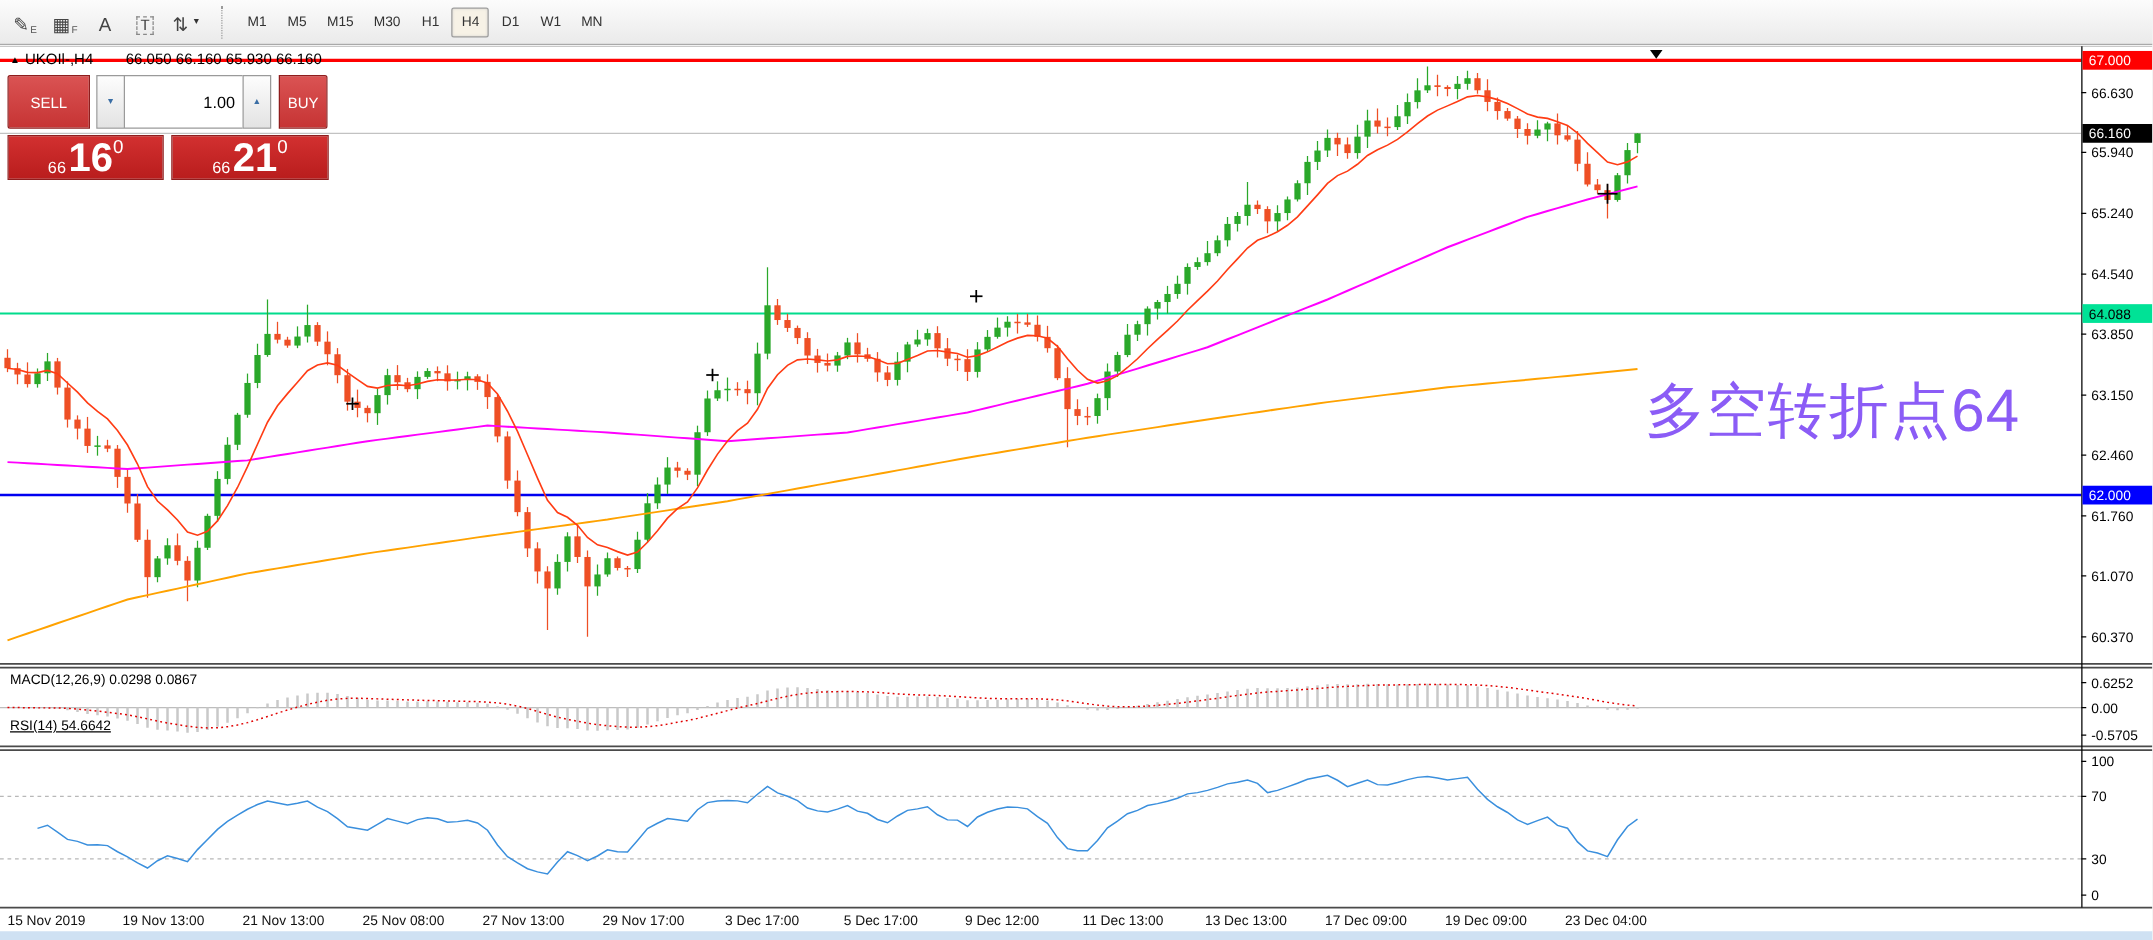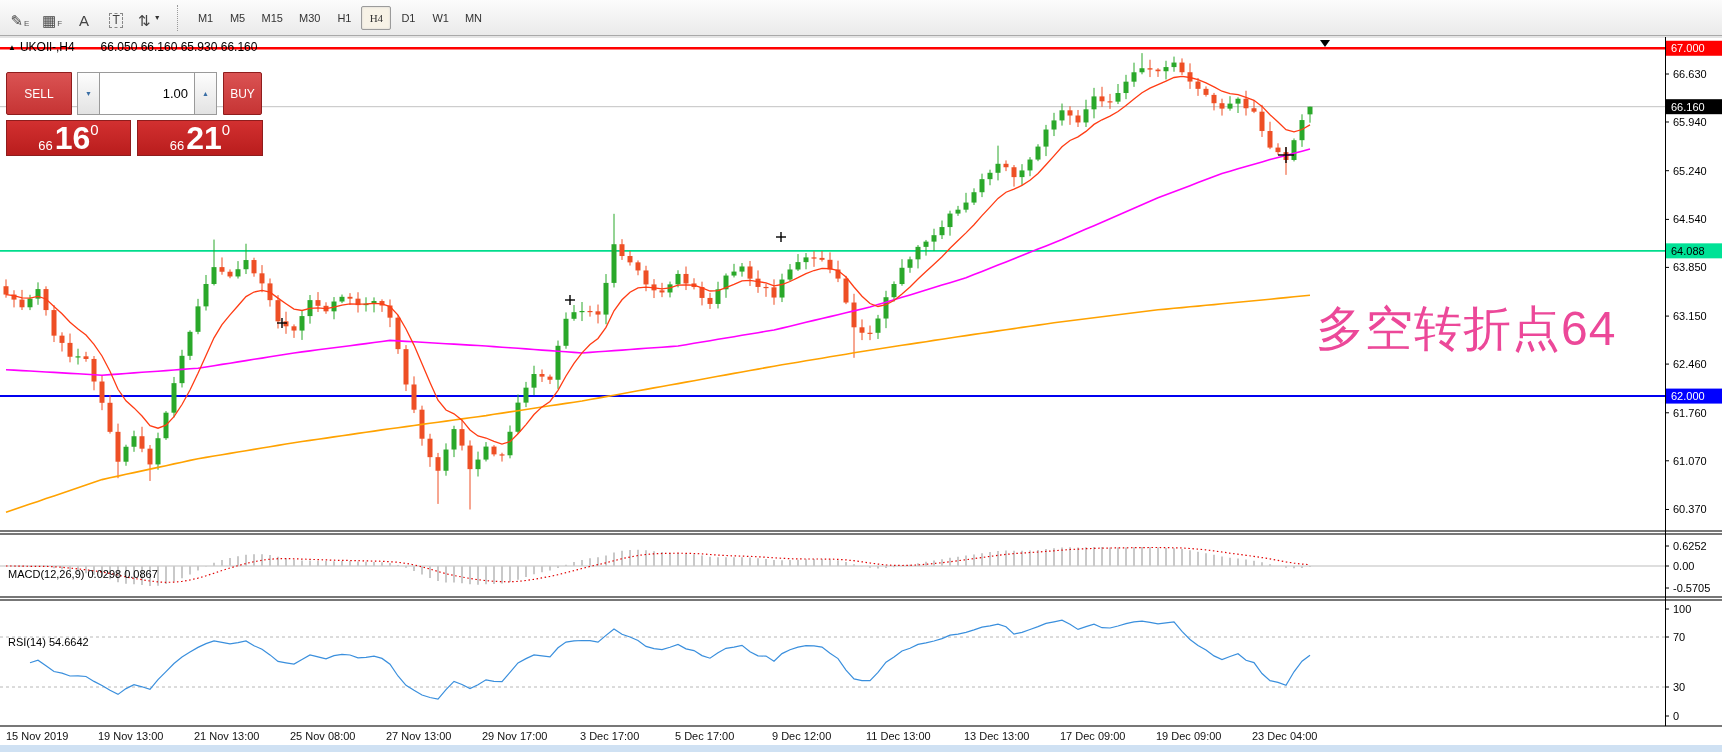--- a/index.html
+++ b/index.html
@@ -7,47 +7,47 @@
   .screen{position:relative;width:1722px;height:752px;background:#fff;}
   
   .toolbar{position:absolute;left:0;top:0;width:1722px;height:36px;background:linear-gradient(#fcfcfc,#eaeaea);border-bottom:1px solid #a9a9a9;display:flex;align-items:center;box-sizing:border-box;z-index:5;}
   .tool-btn{height:26px;min-width:30px;margin:0 1px;border:1px solid transparent;background:transparent;display:flex;align-items:flex-end;justify-content:center;padding:2px 4px;font-size:14px;color:#444;border-radius:2px;cursor:default;position:relative;box-sizing:border-box;}
   .tool-btn .glyph{font-size:15px;line-height:15px;}
   .tool-btn .sub{font-size:8px;line-height:8px;margin-left:1px;color:#555;}
   .tool-btn .caret{font-size:7px;margin-left:3px;color:#333;align-self:center;}
   .tool-btn.boxed .glyph{border:1px dashed #888;padding:0 2px;font-size:12px;line-height:13px;}
   .tb-sep{width:6px;height:26px;margin:0 6px 0 10px;border-left:1px dotted #9a9a9a;}
   .tf-btn{height:24px;min-width:30px;margin:16px 1px;border:1px solid transparent;background:transparent;font-size:11px;color:#333;display:flex;align-items:center;justify-content:center;border-radius:2px;cursor:default;box-sizing:border-box;}
-  .tf-btn.active{background:#f7f2e6;border:1px solid #9b9b9b;box-shadow:inset 0 0 2px #ccc;font-family:Liberation Serif, serif;}
+  .tf-btn.active{background:#f7f2e6;border:1px solid #9b9b9b;box-shadow:inset 0 0 2px #ccc;}
   
   svg.chart{position:absolute;left:0;top:0;z-index:1;}
   
   .chart-title{position:absolute;left:8px;top:40px;z-index:4;font-size:12px;color:#000;white-space:nowrap;}
   .chart-title .tri{font-size:8px;vertical-align:1px;margin-right:4px;}
   .chart-title .nums{margin-left:10px;padding-left:16px;}
   
   .trade-panel{position:absolute;left:6px;top:60px;z-index:4;width:258px;}
-  .tp-row{display:flex;height:43px;margin-top:12px;}
+  .tp-row{display:flex;height:43px;}
   .tp-btn{border:1px solid #8f1d1d;color:#fff;font-size:12px;display:flex;align-items:center;justify-content:center;background:linear-gradient(#da5353,#c63434);cursor:pointer;box-sizing:border-box;}
   .tp-btn.sell{width:66px;border-radius:2px 0 0 2px;}
   .tp-btn.buy{width:39px;margin-left:6px;border-radius:0 2px 2px 0;}
   .spin{width:23px;background:linear-gradient(#fdfdfd,#e3e3e3);border:1px solid #9a9a9a;color:#3a6ea5;font-size:7px;display:flex;align-items:center;justify-content:center;cursor:pointer;box-sizing:border-box;}
   .spin.down{margin-left:5px;}
   .vol{width:94px;border:1px solid #9a9a9a;border-left:none;border-right:none;text-align:right;font-size:13px;padding:16px 6px;font-family:"Liberation Sans",sans-serif;box-sizing:border-box;}
   .tp-prices{display:flex;margin-top:5px;}
   .tile{height:36px;background:linear-gradient(#d23030,#b91d1d);border:1px solid #8f1d1d;color:#fff;display:flex;align-items:flex-end;justify-content:center;padding-bottom:2px;cursor:pointer;box-sizing:border-box;}
   .tile.sell{width:125px;margin-right:6px;}
   .tile.buy{width:126px;}
   .tile .bf{font-size:13px;line-height:15px;margin-right:2px;}
   .tile .pips{font-size:32px;line-height:30px;font-weight:bold;}
   .tile sup{font-size:15px;line-height:15px;align-self:flex-start;margin-top:1px;}
   
   .pane-label{position:absolute;z-index:4;font-size:11px;color:#000;white-space:nowrap;}
   
-  .annotation{position:absolute;left:1316px;top:297px;z-index:4;font-size:48px;color:#ec4899;letter-spacing:1px;white-space:nowrap;font-family:"Liberation Sans",sans-serif;}
+  .annotation{position:absolute;left:1316px;top:297px;z-index:4;font-size:48px;color:#8b5cf6;letter-spacing:1px;white-space:nowrap;font-family:"Liberation Sans",sans-serif;}
   .bottom-strip{position:absolute;left:0;top:745px;width:1722px;height:7px;background:#cfe1f3;z-index:4;}
 </style>
 </head>
 <body>
 
 <div class="screen">
 
   <div class="toolbar">
     <div id="tool-icons" style="display:flex;align-items:center;margin-left:4px;">
         <button class="tool-btn">
@@ -717,19 +717,19 @@
           <sup>0</sup>
       </div>
       <div class="tile buy">
         <span class="bf">66</span>
           <span class="pips">21</span>
           <sup>0</sup>
       </div>
     </div>
   </div>
 
-  <div class="pane-label" style="left:8px;top:568px;">MACD(12,26,9) 0.0298 0.0867</div>
-  <div class="pane-label" style="left:8px;top:636px;">RSI(14) 54.6642</div>
+  <div class="pane-label" style="left:8px;top:538px;">MACD(12,26,9) 0.0298 0.0867</div>
+  <div class="pane-label" style="left:8px;top:575px;text-decoration:underline;">RSI(14) 54.6642</div>
 
   <div class="annotation">多空转折点64</div>
 
   <div class="bottom-strip"></div>
 </div>
 
 </body></html>

